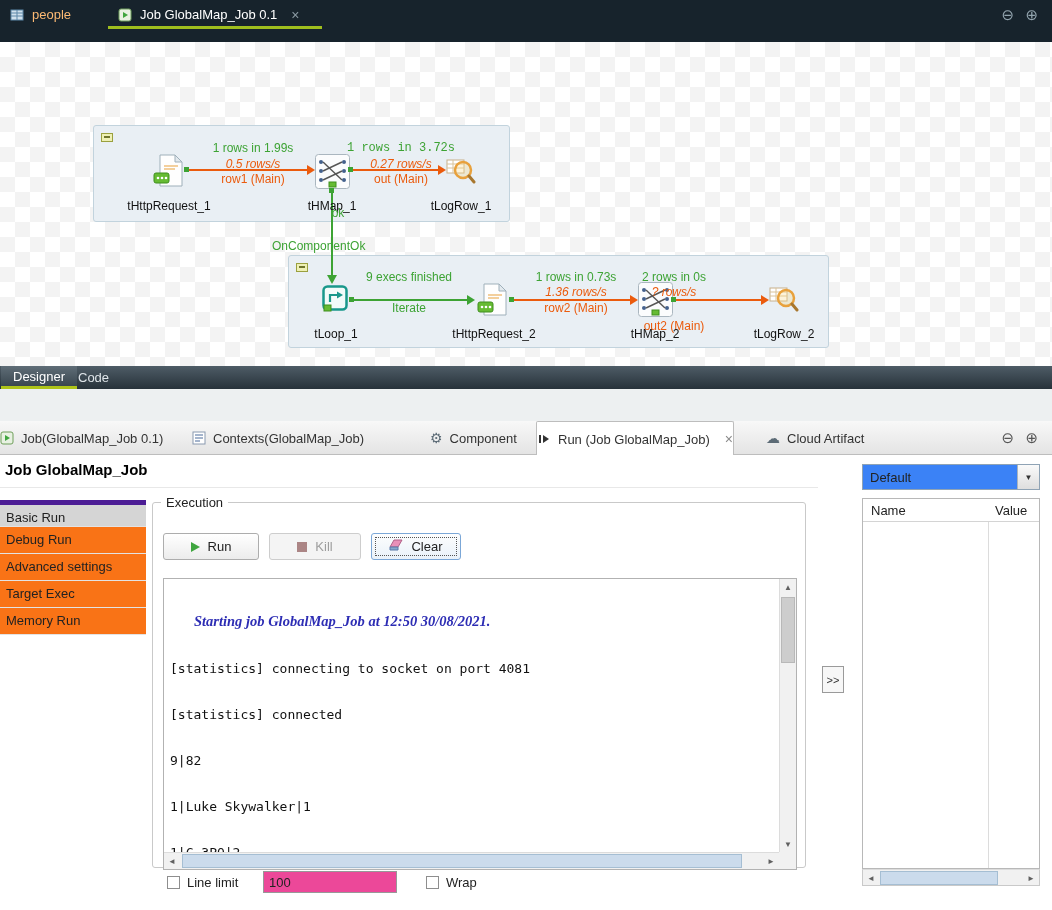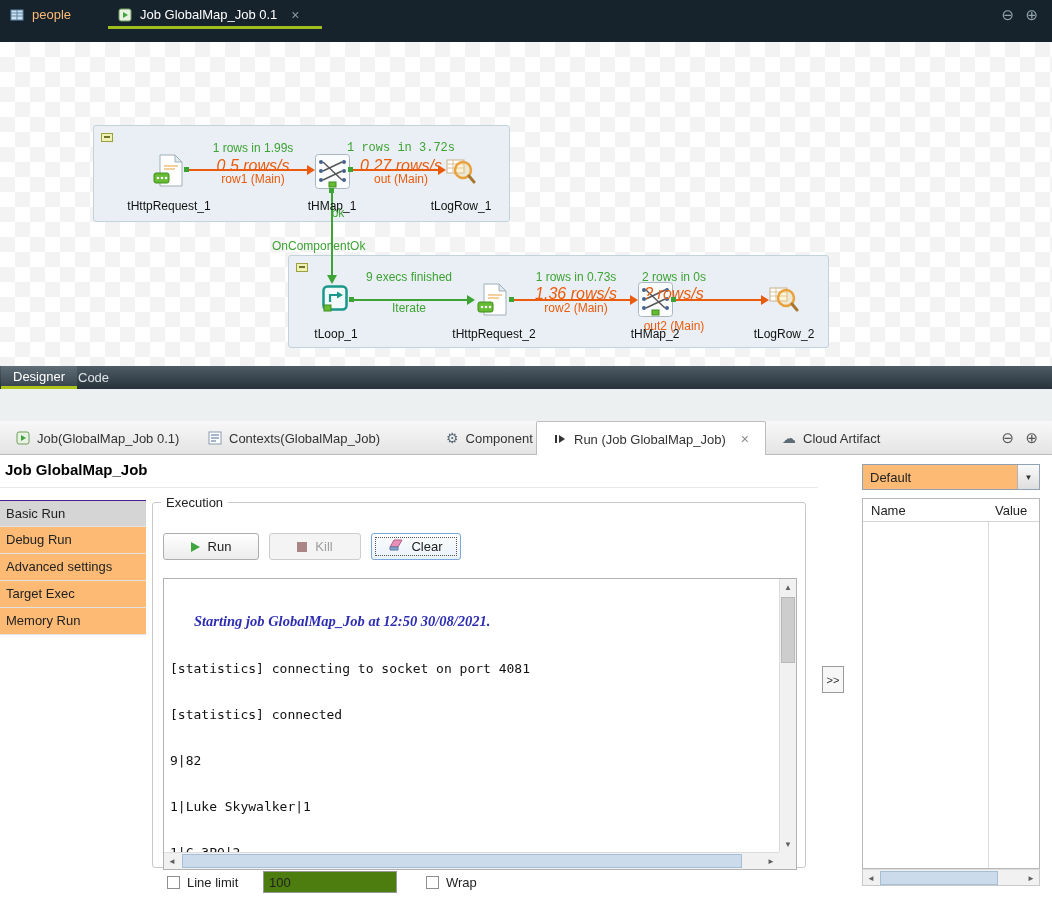--- a/index.html
+++ b/index.html
@@ -27,69 +27,69 @@
 .comp{position:absolute;cursor:pointer;}
 .comp-label{position:absolute;width:130px;text-align:center;font-size:12px;color:#111;white-space:nowrap;z-index:3;}
 .fl{position:absolute;height:2px;background:#eb5b0d;z-index:2;}
 .fl.green{background:#3da334;}
 .flv{position:absolute;width:2px;background:#3da334;z-index:2;}
 .ah{position:absolute;width:0;height:0;border-top:5px solid transparent;border-bottom:5px solid transparent;border-left:8px solid #eb5b0d;z-index:2;}
 .ah.green{border-left-color:#3da334;}
 .ahd{position:absolute;width:0;height:0;border-left:5px solid transparent;border-right:5px solid transparent;border-top:9px solid #3da334;z-index:2;}
 .sq{position:absolute;width:5px;height:5px;background:#3da334;z-index:2;}
 .lk-stats{position:absolute;width:130px;text-align:center;font-size:12px;color:#3da334;z-index:3;white-space:nowrap;}
-.lk-rate{position:absolute;width:130px;text-align:center;font-size:16px;font-style:italic;color:#eb5b0d;z-index:1;white-space:nowrap;}
+.lk-rate{position:absolute;width:130px;text-align:center;font-size:12px;font-style:italic;color:#eb5b0d;z-index:1;white-space:nowrap;}
 .lk-name{position:absolute;width:130px;text-align:center;font-size:12px;color:#eb5b0d;z-index:3;white-space:nowrap;}
 
 
 .modebar{position:absolute;left:0;top:366px;width:1052px;height:23px;background:linear-gradient(#4e5c66,#27323a);}
 .modetab{position:absolute;top:0;height:23px;display:flex;align-items:center;padding:0 12px;font-size:13px;color:#dfe5e9;cursor:pointer;}
 .modetab.active{background:linear-gradient(#5f6d77,#3a4750);border-bottom:3px solid #aec419;color:#fff;}
 .gapstrip{position:absolute;left:0;top:389px;width:1052px;height:32px;background:#edf0f1;}
 
 
 .viewtabbar{position:absolute;left:0;top:421px;width:1052px;height:34px;background:linear-gradient(#f8f8f8,#e4e4e4);border-bottom:1px solid #bdbdbd;}
-.viewtab{position:absolute;top:0;height:34px;display:flex;align-items:center;gap:7px;padding:0 16px;font-size:13px;color:#333;white-space:nowrap;cursor:pointer;}
+.viewtab{position:absolute;top:0;height:34px;display:flex;align-items:center;gap:7px;padding:0 0;font-size:13px;color:#333;white-space:nowrap;cursor:pointer;}
 .viewtab.active{background:#fff;border:1px solid #bdbdbd;border-bottom:none;height:35px;border-radius:2px 2px 0 0;}
 .vicon{display:inline-flex;}
 .vicon.glyph{font-size:14px;color:#5c6b76;font-style:normal;}
 .vt-close{color:#8a8a8a;font-size:14px;margin-left:8px;cursor:pointer;}
 
 
 .runview{position:absolute;left:0;top:455px;width:1052px;height:455px;background:#fff;}
 .panel-title{position:absolute;left:5px;top:6px;font-size:15px;font-weight:bold;color:#000;}
 .title-rule{position:absolute;left:0;top:32px;width:818px;height:1px;background:#e8e8e8;}
 .sidebar{position:absolute;left:0;top:45px;width:146px;}
-.side-item{height:27px;line-height:26px;padding-left:6px;font-size:13px;color:#222;background:#fdba74;border-bottom:1px solid #e3e3e3;cursor:pointer;}
-.side-item:first-child{border-top:1px solid #4c1d95;}
+.side-item{height:27px;line-height:26px;padding-left:6px;font-size:13px;color:#222;background:#f97316;border-bottom:1px solid #e3e3e3;cursor:pointer;}
+.side-item:first-child{border-top:5px solid #4c1d95;}
 .side-item.active{background:#d5d5d5;}
 .exec-fs{position:absolute;left:152px;top:40px;width:654px;height:373px;border:1px solid #c9c9c9;border-radius:3px;}
 .exec-fs legend{margin-left:8px;padding:0 5px;font-size:13px;color:#222;}
 .btn{position:absolute;height:27px;display:flex;align-items:center;justify-content:center;gap:8px;border:1px solid #adadad;border-radius:3px;background:linear-gradient(#fff,#ececec);font-size:13px;color:#222;cursor:pointer;}
 .btn.disabled{color:#9e9e9e;border-color:#cdcdcd;background:#f4f4f4;cursor:default;}
 .btn.focused{border-color:#7ba7d7;outline:1px dotted #555;outline-offset:-5px;background:linear-gradient(#fdfefe,#e9f1f9);}
 .play-ico{width:0;height:0;border-top:5px solid transparent;border-bottom:5px solid transparent;border-left:9px solid #3fa53f;}
 .stop-ico{width:10px;height:10px;background:#8c5555;opacity:.7;}
 .console{position:absolute;left:10px;top:68px;width:634px;height:292px;border:1px solid #b2b2b2;background:#fff;}
 .console-body{position:absolute;left:0;top:0;right:17px;bottom:17px;overflow:hidden;padding:2px 6px;font-family:"DejaVu Sans Mono","Liberation Mono",monospace;font-size:13px;line-height:15.4px;white-space:pre;color:#111;}
 .console-head{font-family:"Liberation Serif","DejaVu Serif",serif;font-style:italic;font-weight:bold;color:#2d2db4;font-size:14.5px;line-height:18px;margin-left:24px;}
 .cl{height:15.4px;}
 .vscroll{position:absolute;top:0;right:0;bottom:17px;width:17px;background:#f1f1f1;border-left:1px solid #dcdcdc;}
 .hscroll{position:absolute;left:0;bottom:0;right:17px;height:17px;background:#f1f1f1;border-top:1px solid #dcdcdc;}
 .sb-btn{position:absolute;width:16px;height:16px;display:flex;align-items:center;justify-content:center;font-size:8px;color:#606060;cursor:pointer;}
 .vthumb{position:absolute;left:1px;width:14px;background:#cdcdcd;border:1px solid #b8b8b8;cursor:pointer;}
 .hthumb{position:absolute;top:1px;height:14px;background:#cbdbec;border:1px solid #a5bed3;cursor:pointer;}
 .sb-corner{position:absolute;right:0;bottom:0;width:17px;height:17px;background:#f1f1f1;}
 .cb{position:absolute;width:13px;height:13px;background:#fff;border:1px solid #8e8e8e;cursor:pointer;}
 .flabel{position:absolute;font-size:13px;color:#222;}
-.limit-input{position:absolute;left:263px;top:416px;width:134px;height:22px;border:1px solid #989898;background:#4d7c0f;font-family:"Liberation Sans",sans-serif;font-size:13px;padding-left:5px;color:#222;}
+.limit-input{position:absolute;left:263px;top:416px;width:134px;height:22px;border:1px solid #989898;background:#ec4899;font-family:"Liberation Sans",sans-serif;font-size:13px;padding-left:5px;color:#222;}
 .expand-btn{position:absolute;left:822px;top:211px;width:22px;height:27px;border:1px solid #9a9a9a;background:#f7f7f7;font-size:11px;color:#333;display:flex;align-items:center;justify-content:center;cursor:pointer;}
 
 
-.ctx-combo{position:absolute;left:862px;top:9px;width:178px;height:26px;border:1px solid #8fa3b5;background:#fdba74;cursor:pointer;}
+.ctx-combo{position:absolute;left:862px;top:9px;width:178px;height:26px;border:1px solid #8fa3b5;background:#3b82f6;cursor:pointer;}
 .ctx-combo-text{position:absolute;left:7px;top:5px;font-size:13px;color:#222;}
 .ctx-combo-btn{position:absolute;right:0;top:0;bottom:0;width:22px;background:linear-gradient(#fafafa,#dedede);border-left:1px solid #aab4bc;display:flex;align-items:center;justify-content:center;font-size:8px;color:#333;cursor:pointer;}
 .ctx-table{position:absolute;left:862px;top:43px;width:178px;height:371px;border:1px solid #b8b8b8;background:#fff;}
 .ctx-header{position:absolute;left:0;top:0;right:0;height:23px;border-bottom:1px solid #d4d4d4;background:#fff;}
 .ctx-col-name{position:absolute;left:8px;top:4px;font-size:13px;color:#222;}
 .ctx-col-value{position:absolute;left:132px;top:4px;font-size:13px;color:#222;}
 .ctx-divider{position:absolute;left:125px;top:0;bottom:0;width:1px;background:#dcdcdc;}
 .ctx-hscroll{position:absolute;left:862px;top:414px;width:178px;height:17px;background:#f1f1f1;border:1px solid #c9c9c9;border-top:1px solid #dcdcdc;}
 </style>
 </head>

